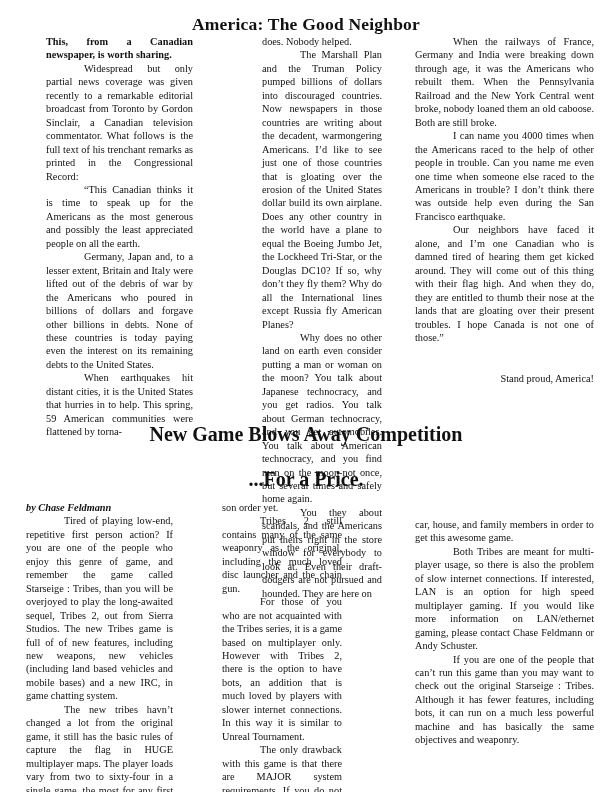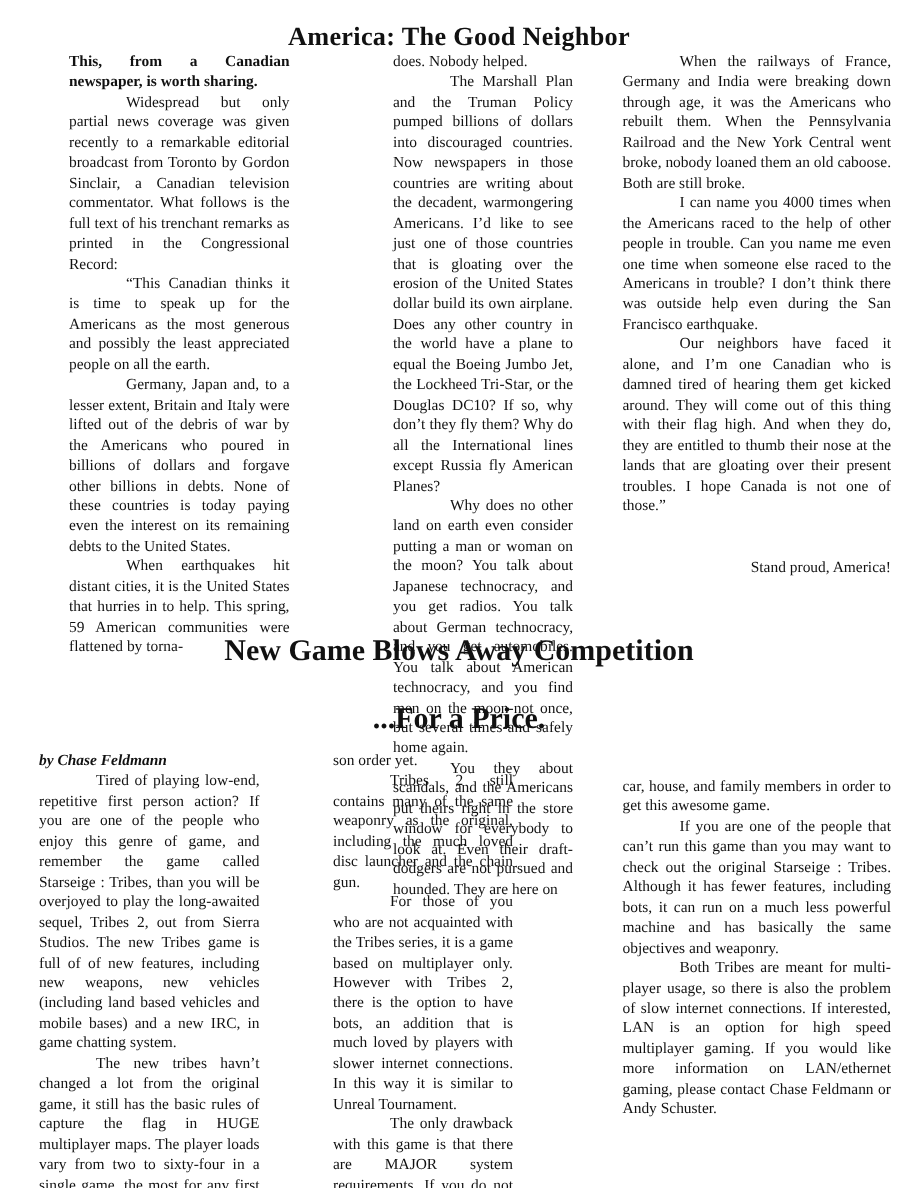--- a/index.html
+++ b/index.html
@@ -61,15 +61,15 @@
 
 <div id="b2" class="col">
   <p class="noindent">son order yet.</p>
   <p>Tribes 2 still contains many of the same weaponry as the original, including the much loved disc launcher and the chain gun.</p>
   <p>For those of you who are not acquainted with the Tribes series, it is a game based on multiplayer only. However with Tribes 2, there is the option to have bots, an addition that is much loved by players with slower internet connections. In this way it is similar to Unreal Tournament.</p>
   <p>The only drawback with this game is that there are MAJOR system requirements. If you do not own a top-of-the-line gaming machine, and don’t have a couple of thousand dollars sitting around, you may want to sell your</p>
 </div>
 
 <div id="b3" class="col">
   <p class="noindent">car, house, and family members in order to get this awesome game.</p>
+  <p>Both Tribes are meant for multi-player usage, so there is also the problem of slow internet connections. If interested, LAN is an option for high speed multiplayer gaming. If you would like more information on LAN/ethernet gaming, please contact Chase Feldmann or Andy Schuster.</p>
   <p>If you are one of the people that can’t run this game than you may want to check out the original Starseige : Tribes. Although it has fewer features, including bots, it can run on a much less powerful machine and has basically the same objectives and weaponry.</p>
-  <p>Both Tribes are meant for multi-player usage, so there is also the problem of slow internet connections. If interested, LAN is an option for high speed multiplayer gaming. If you would like more information on LAN/ethernet gaming, please contact Chase Feldmann or Andy Schuster.</p>
 </div>
 
 </body></html>

